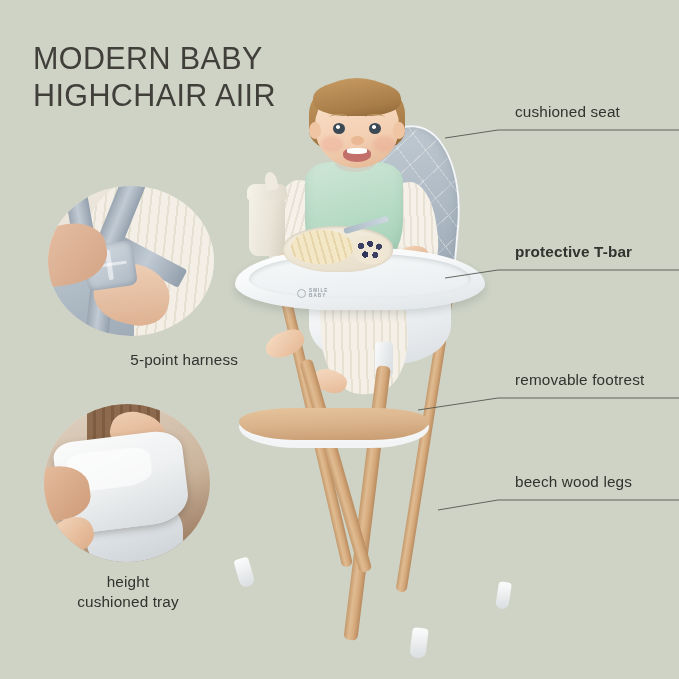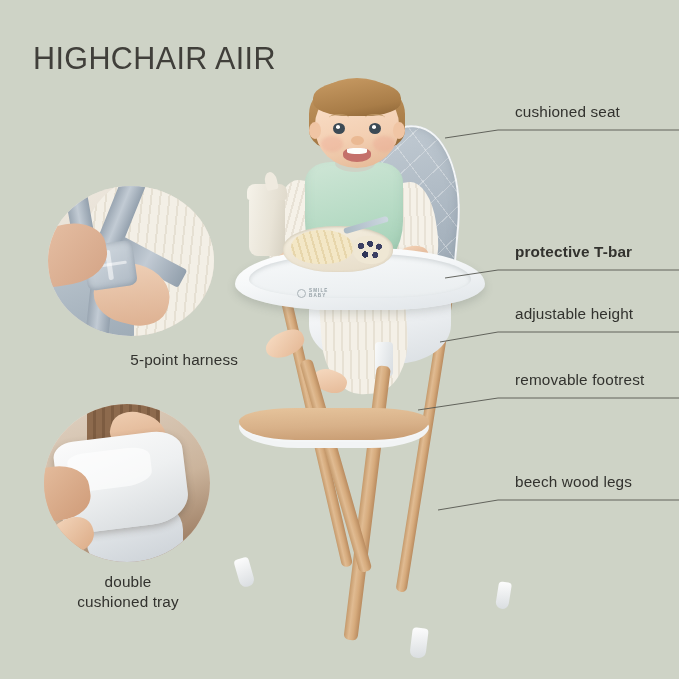--- a/index.html
+++ b/index.html
@@ -355,20 +355,21 @@
     border-radius: 3px;
     transform: rotate(-16deg);
   }
 </style>
 </head>
 <body>
 
 <div id="infographic" style="background: rgb(206, 211, 198);">
 
   <h1 id="title">
+    <span class="ln">MODERN BABY</span>
     <span class="ln">HIGHCHAIR AIIR</span>
   </h1>
 
   <div id="product">
 
     <div class="leg" style="left:222px; top:196px; width:11px; height:330px; transform:rotate(9deg); transform-origin:top center;"></div>
     <div class="legcap" style="left:272px; top:512px; width:13px; height:27px; transform:rotate(9deg);"></div>
 
     <div class="leg" style="left:52px; top:214px; width:11px; height:290px; transform:rotate(-13deg); transform-origin:top center;"></div>
 
@@ -456,21 +457,21 @@
     <div class="ph t-bg"></div>
     <div class="ph t-wood"></div>
     <div class="ph t-chair"></div>
     <div class="ph t-leg"></div>
     <div class="ph t-hand-r"></div>
     <div class="ph t-tray"></div>
     <div class="ph t-hand-l"></div>
     <div class="ph t-foot"></div>
   </div>
   <div class="inset-label" style="left:30px; top:572px; width:196px;">
-    <div>double</div>
+    <div>height</div>
     <div>cushioned tray</div>
   </div>
 
   <div class="callout" style="left:440px; top:100px; width:239px; height:40px;">
     <span class="ctext" style="left:75px; top:3px;">cushioned seat</span>
     <span class="leader" style="left:0; top:0; width:239px; height:40px;">
       <svg width="239" height="40" viewBox="0 0 239 40">
         <polyline points="5,38 58,30 239,30" fill="none" stroke="#55564f" stroke-width="0.9"></polyline>
       </svg>
     </span>
@@ -478,28 +479,20 @@
 
   <div class="callout" style="left:440px; top:240px; width:239px; height:40px;">
     <span class="ctext" style="left:75px; top:3px;font-weight:bold;">protective T-bar</span>
     <span class="leader" style="left:0; top:0; width:239px; height:40px;">
       <svg width="239" height="40" viewBox="0 0 239 40">
         <polyline points="5,38 58,30 239,30" fill="none" stroke="#55564f" stroke-width="0.9"></polyline>
       </svg>
     </span>
   </div>
 
-  <div class="callout" style="left:440px; top:302px; width:239px; height:40px;">
-    <span class="ctext" style="left:75px; top:3px;">adjustable height</span>
-    <span class="leader" style="left:0; top:0; width:239px; height:40px;">
-      <svg width="239" height="40" viewBox="0 0 239 40">
-        <polyline points="0,40 58,30 239,30" fill="none" stroke="#55564f" stroke-width="0.9"></polyline>
-      </svg>
-    </span>
-  </div>
 
   <div class="callout" style="left:438px; top:470px; width:241px; height:42px;">
     <span class="ctext" style="left:77px; top:3px;">beech wood legs</span>
     <span class="leader" style="left:0; top:0; width:241px; height:42px;">
       <svg width="241" height="42" viewBox="0 0 241 42">
         <polyline points="0,40 60,30 241,30" fill="none" stroke="#55564f" stroke-width="0.9"></polyline>
       </svg>
     </span>
   </div>
 

